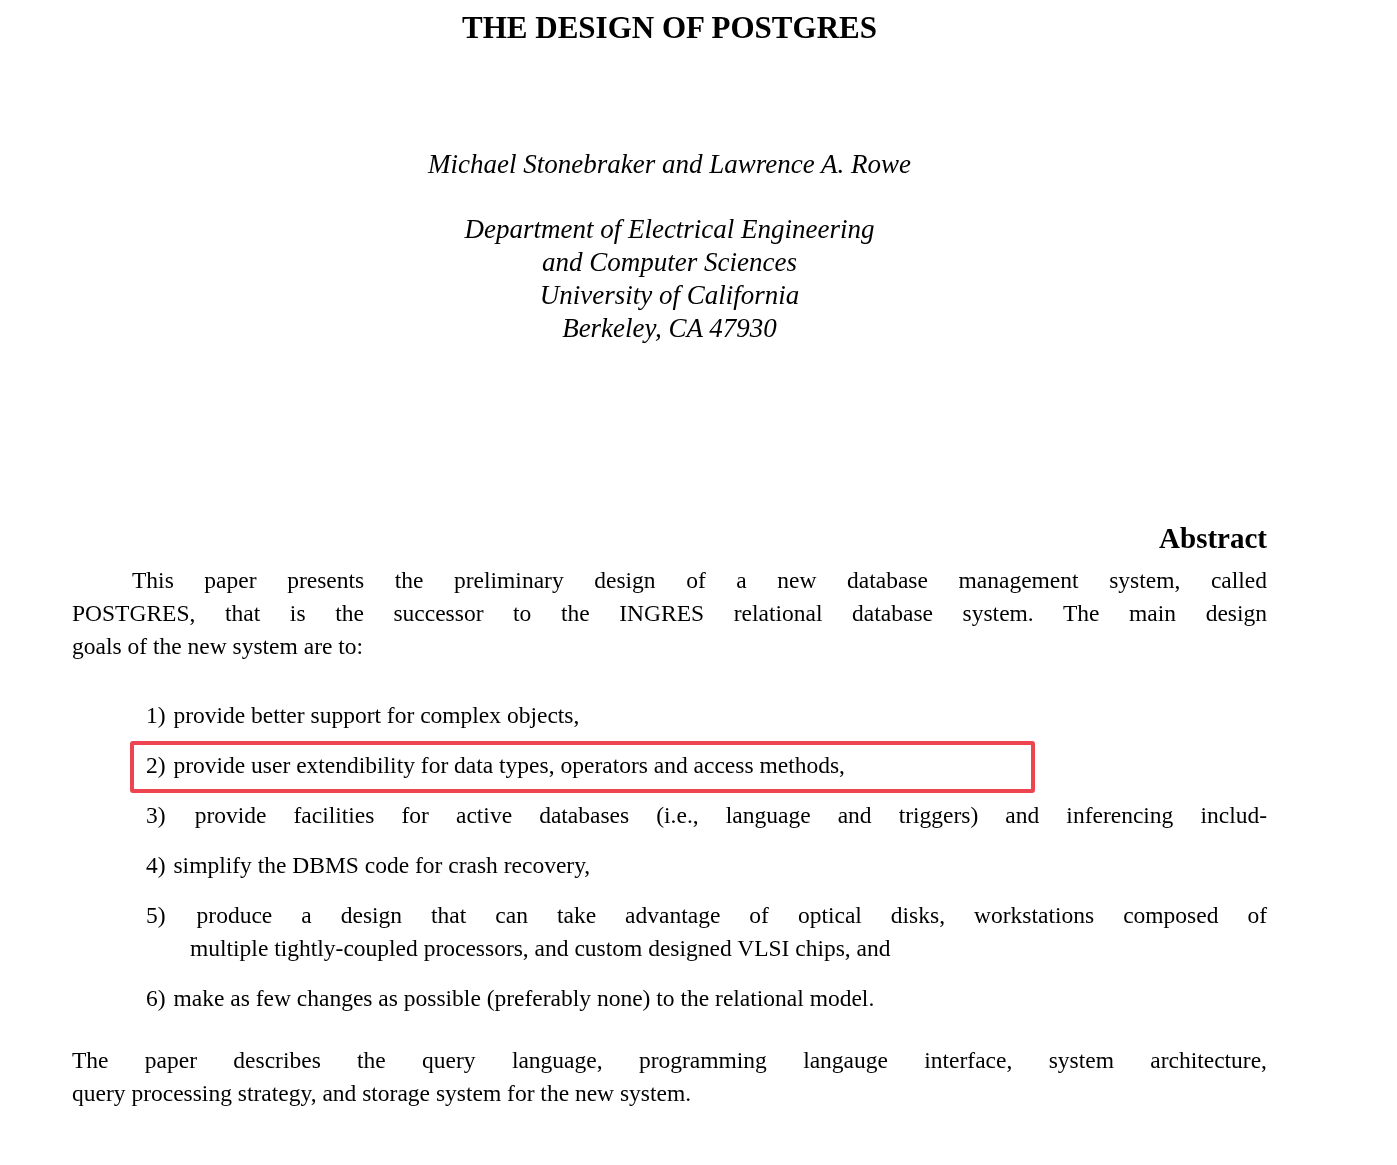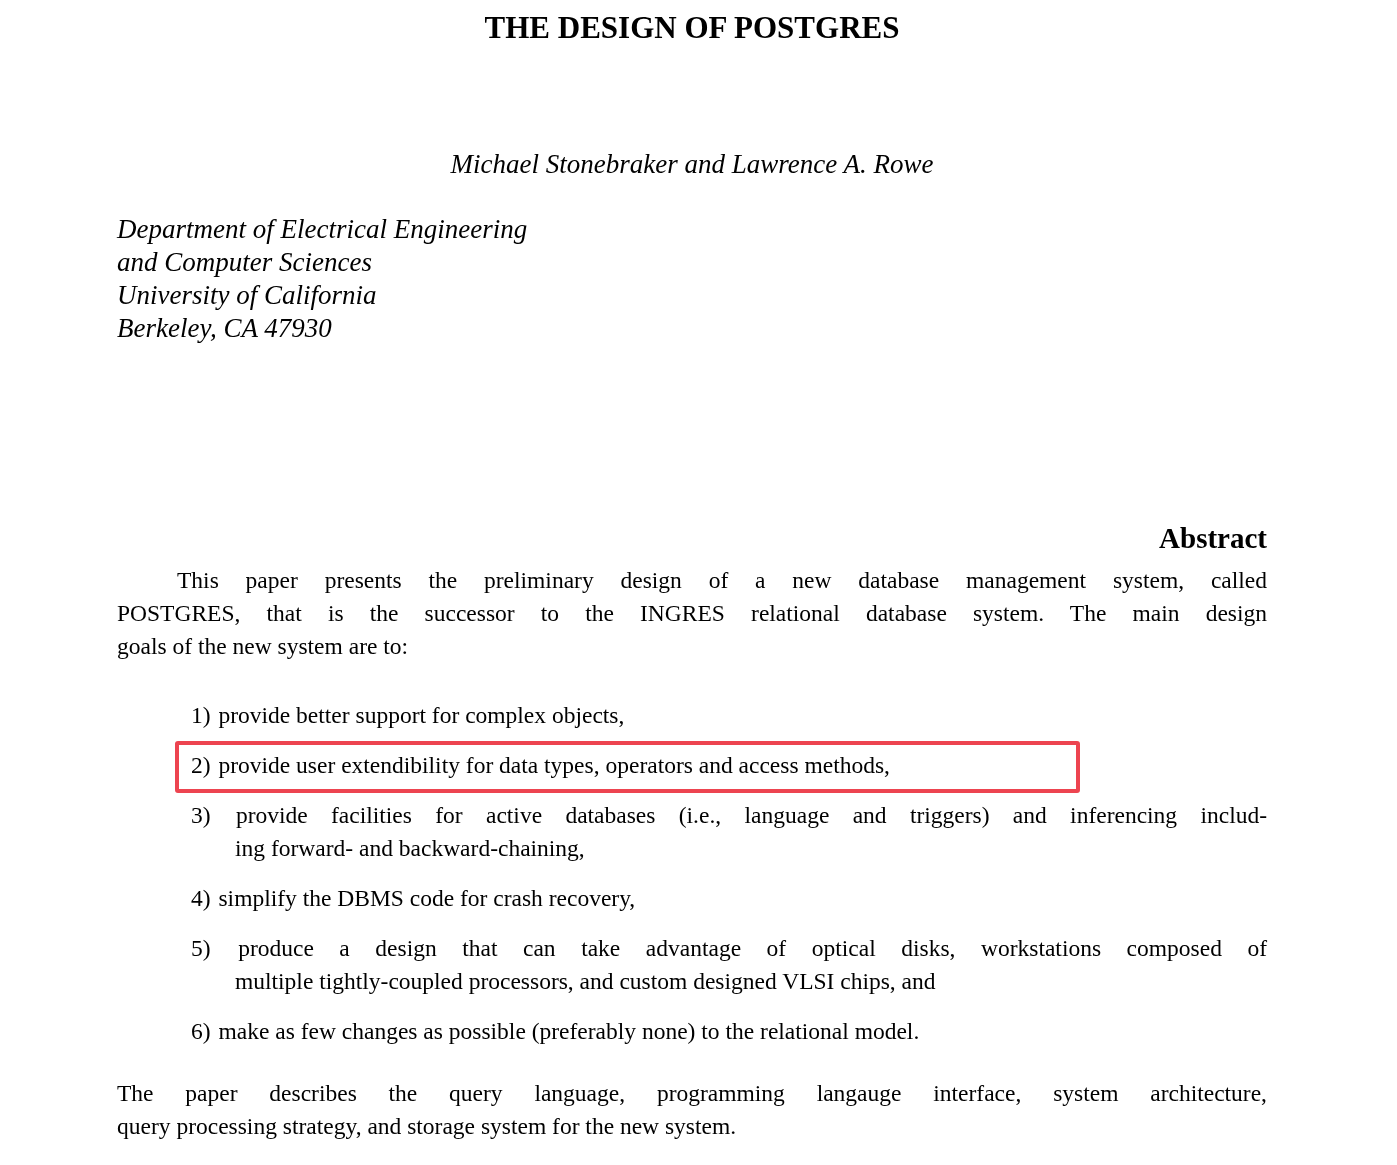--- a/index.html
+++ b/index.html
@@ -8,21 +8,21 @@
     background: #ffffff;
   }
   body {
     width: 1397px;
     height: 1165px;
     overflow: hidden;
     font-family: "Liberation Serif", "DejaVu Serif", serif;
     color: #000000;
   }
   .page {
-    padding-left: 117px;
+    padding-left: 72px;
     padding-right: 130px; 
   }
   .title {
     margin: 8px 0 0 0;
     font-size: 31px;
     line-height: 40px;
     font-weight: bold;
     text-align: center;
   }
   .authors {
@@ -30,21 +30,21 @@
     font-size: 27px;
     line-height: 33px;
     font-style: italic;
     text-align: center;
   }
   .affiliation {
     margin-top: 32px;
     font-size: 27px;
     line-height: 33px;
     font-style: italic;
-    text-align: left;
+    text-align: center;
   }
   .affiliation .line { display: block; }
   .abstract-heading {
     margin: 175px 0 0 0;
     font-size: 29px;
     line-height: 36px;
     font-weight: bold;
     text-align: right;
   }
   .para {
@@ -115,21 +115,20 @@
       <span class="gline first"><span class="goal-num">1)</span> <span>provide better support for complex objects,</span></span>
     </div>
 
     <div class="goal highlight">
       <div class="red-box" style="border-color: rgb(237, 68, 80);"></div>
       <span class="gline first"><span class="goal-num">2)</span> <span>provide user extendibility for data types, operators and access methods,</span></span>
     </div>
 
     <div class="goal">
       <span class="gline first jl"><span class="goal-num">3)</span> <span>provide facilities for active databases (i.e., language and triggers) and inferencing includ-</span></span>
-      <span class="gline">ing forward- and backward-chaining,</span>
     </div>
 
     <div class="goal">
       <span class="gline first"><span class="goal-num">4)</span> <span>simplify the DBMS code for crash recovery,</span></span>
     </div>
 
     <div class="goal">
       <span class="gline first jl"><span class="goal-num">5)</span> <span>produce a design that can take advantage of optical disks, workstations composed of</span></span>
       <span class="gline">multiple tightly-coupled processors, and custom designed VLSI chips, and</span>
     </div>

